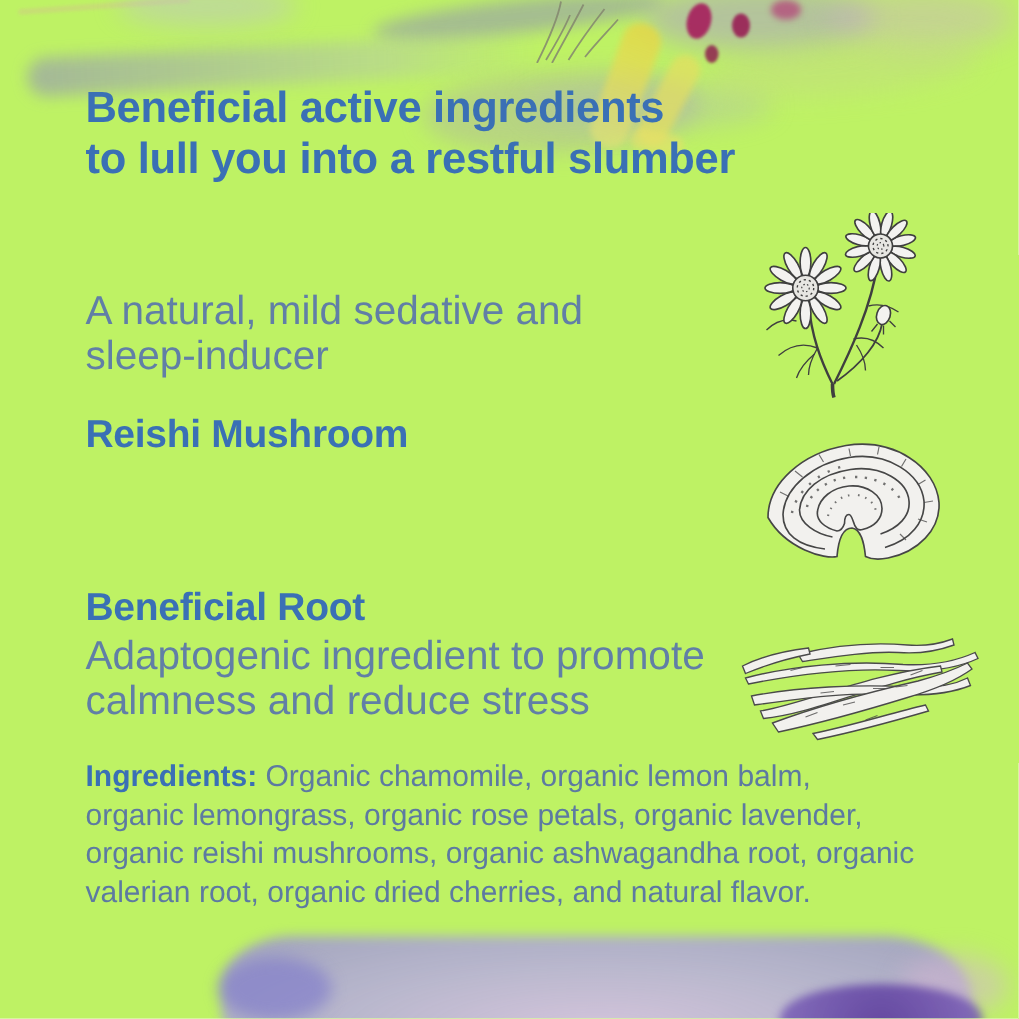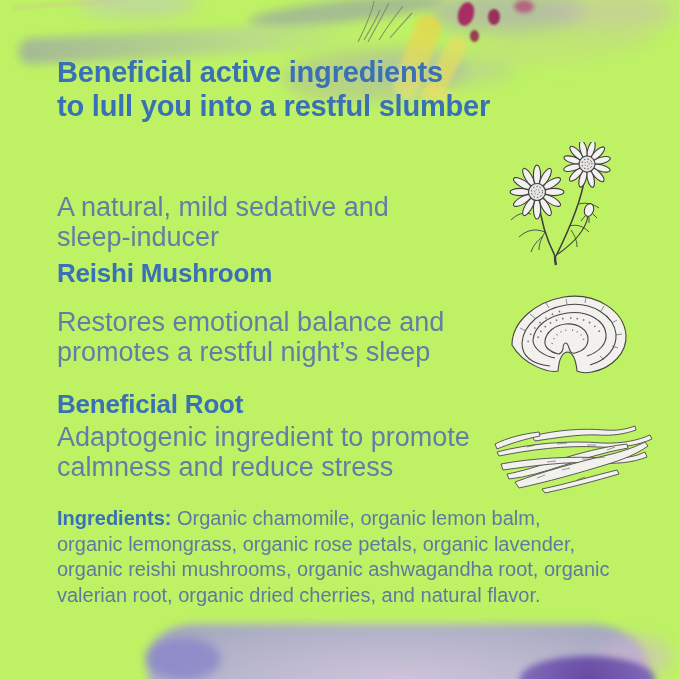--- a/index.html
+++ b/index.html
@@ -58,21 +58,21 @@
   .b-pink{left:600px;top:636px;width:72px;height:42px;
     background:rgba(214,182,212,.5);filter:blur(8px);}
   
   .headline{position:absolute;left:57px;top:55px;margin:0;
     font-size:29px;font-weight:bold;line-height:34px;letter-spacing:-.2px;color:#3a70b5;}
   .sec-name{position:absolute;left:57px;margin:0;
     font-size:26px;font-weight:bold;color:#3a70b5;letter-spacing:-.2px;}
   .sec-desc{position:absolute;left:57px;margin:0;white-space:pre-line;
     font-size:27px;line-height:30px;color:#617fa6;}
   .s1{top:158px}.d1{top:192px}
-  .s2{top:258px}.d2{top:307px}
+  .s2{top:274px}.d2{top:307px}
   .s3{top:389px}.d3{top:422px}
   .ingredients{position:absolute;left:57px;top:506px;width:600px;margin:0;
     font-size:20px;line-height:25.5px;color:#5d7aa1;}
   .ingredients strong{color:#3a70b5;}
   .ingredients span{white-space:pre-line;}
   
   .illus{position:absolute;}
   .chamomile{left:495px;top:142px;}
   .reishi{left:500px;top:288px;}
   .ashwa{left:487px;top:414px;}
@@ -179,22 +179,20 @@
           <ellipse cx="15" cy="0" rx="9" ry="3.3" transform="rotate(330)"></ellipse>
         </g>
         <circle r="8" fill="#e7e6e2"></circle>
         <circle r="5" fill="none" stroke-dasharray="1.5,2" stroke-width=".9"></circle>
         <circle r="2.2" fill="none" stroke-dasharray="1,1.5" stroke-width=".8"></circle>
       </g>
     </g>
   </svg>
 
   <h2 class="sec-name s2">Reishi Mushroom</h2>
-  <p class="sec-desc d2">Restores emotional balance and
-promotes a restful night’s sleep</p>
   <svg class="illus reishi" width="135" height="97" viewBox="0 0 135 97">
     <g fill="none" stroke="#464646" stroke-width="1.1">
       <path d="M12,57 C12,34 35,14 64,9 C96,4 124,23 126,47 C127,65 112,80 92,84
                C87,85 81,85 77,83 C76,73 74,65 68,64 C62,64 59,71 58,83
                C50,85 24,78 12,57 Z" fill="#f2f1ee"></path>
       <path d="M50,78 C32,76 22,68 22,55 C23,37 42,21 66,17 C92,13 114,28 116,46 C117,60 107,72 90,77"></path>
       <path d="M55,70 C44,68 33,61 33,52 C34,39 47,28 67,25 C88,22 105,33 106,46 C107,56 99,64 87,68"></path>
       <path d="M58,66 C50,64 44,59 45,53 C46,44 55,37 66,36 C78,35 88,42 88,51
                C88,58 83,63 75,65 C72,66 70,64 69,60 C68,57 67,55 66,55
                C64,55 63,57 63,61 C62,64 60,66 58,66 Z"></path>

